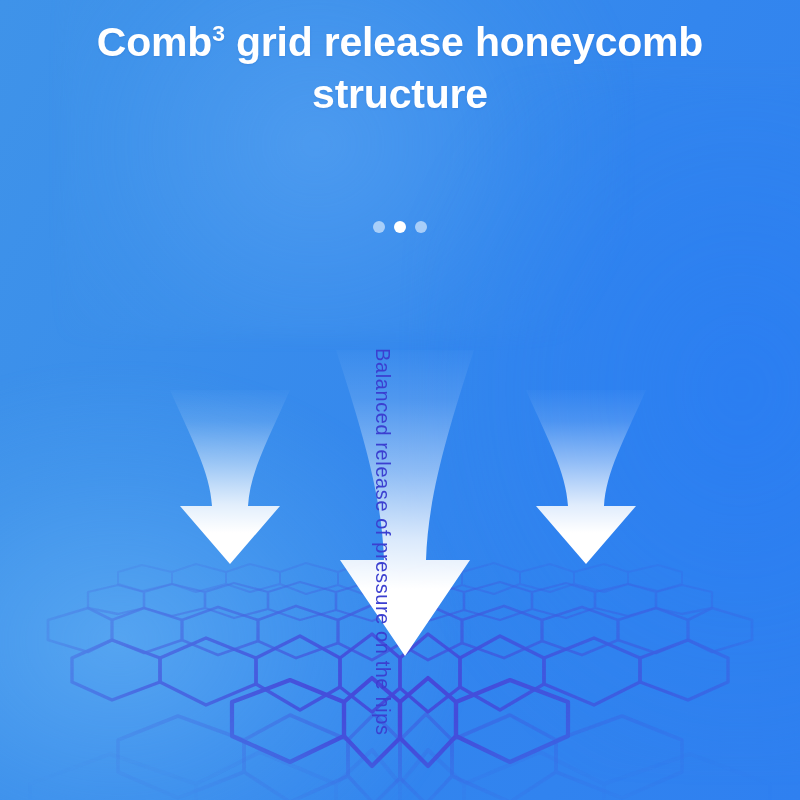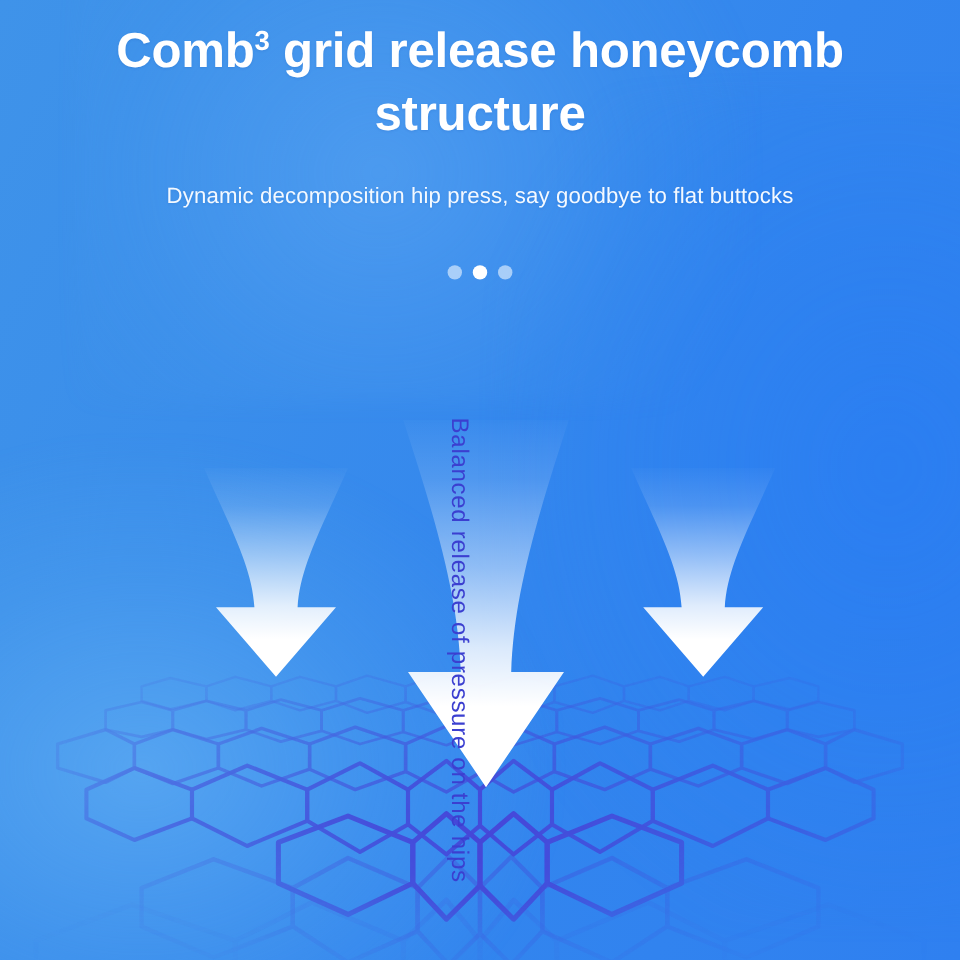--- a/index.html
+++ b/index.html
@@ -329,21 +329,20 @@
         L 96 118
         C 98 84, 116 52, 138 2
         Z" fill="url(#gradR)"></path>
     </svg>
   </div>
 
   <div class="vcaption">Balanced release of pressure on the hips</div>
 
   <div class="headline"><span>Comb</span><sup>3</sup><span> grid release honeycomb structure</span></div>
 
-  <div class="subhead">Dynamic decomposition hip press, say goodbye to flat buttocks</div>
 
   <div class="dots">
     <span class="dot"></span>
     <span class="dot active"></span>
     <span class="dot"></span>
   </div>
 
 </div>
 
 </body></html>

